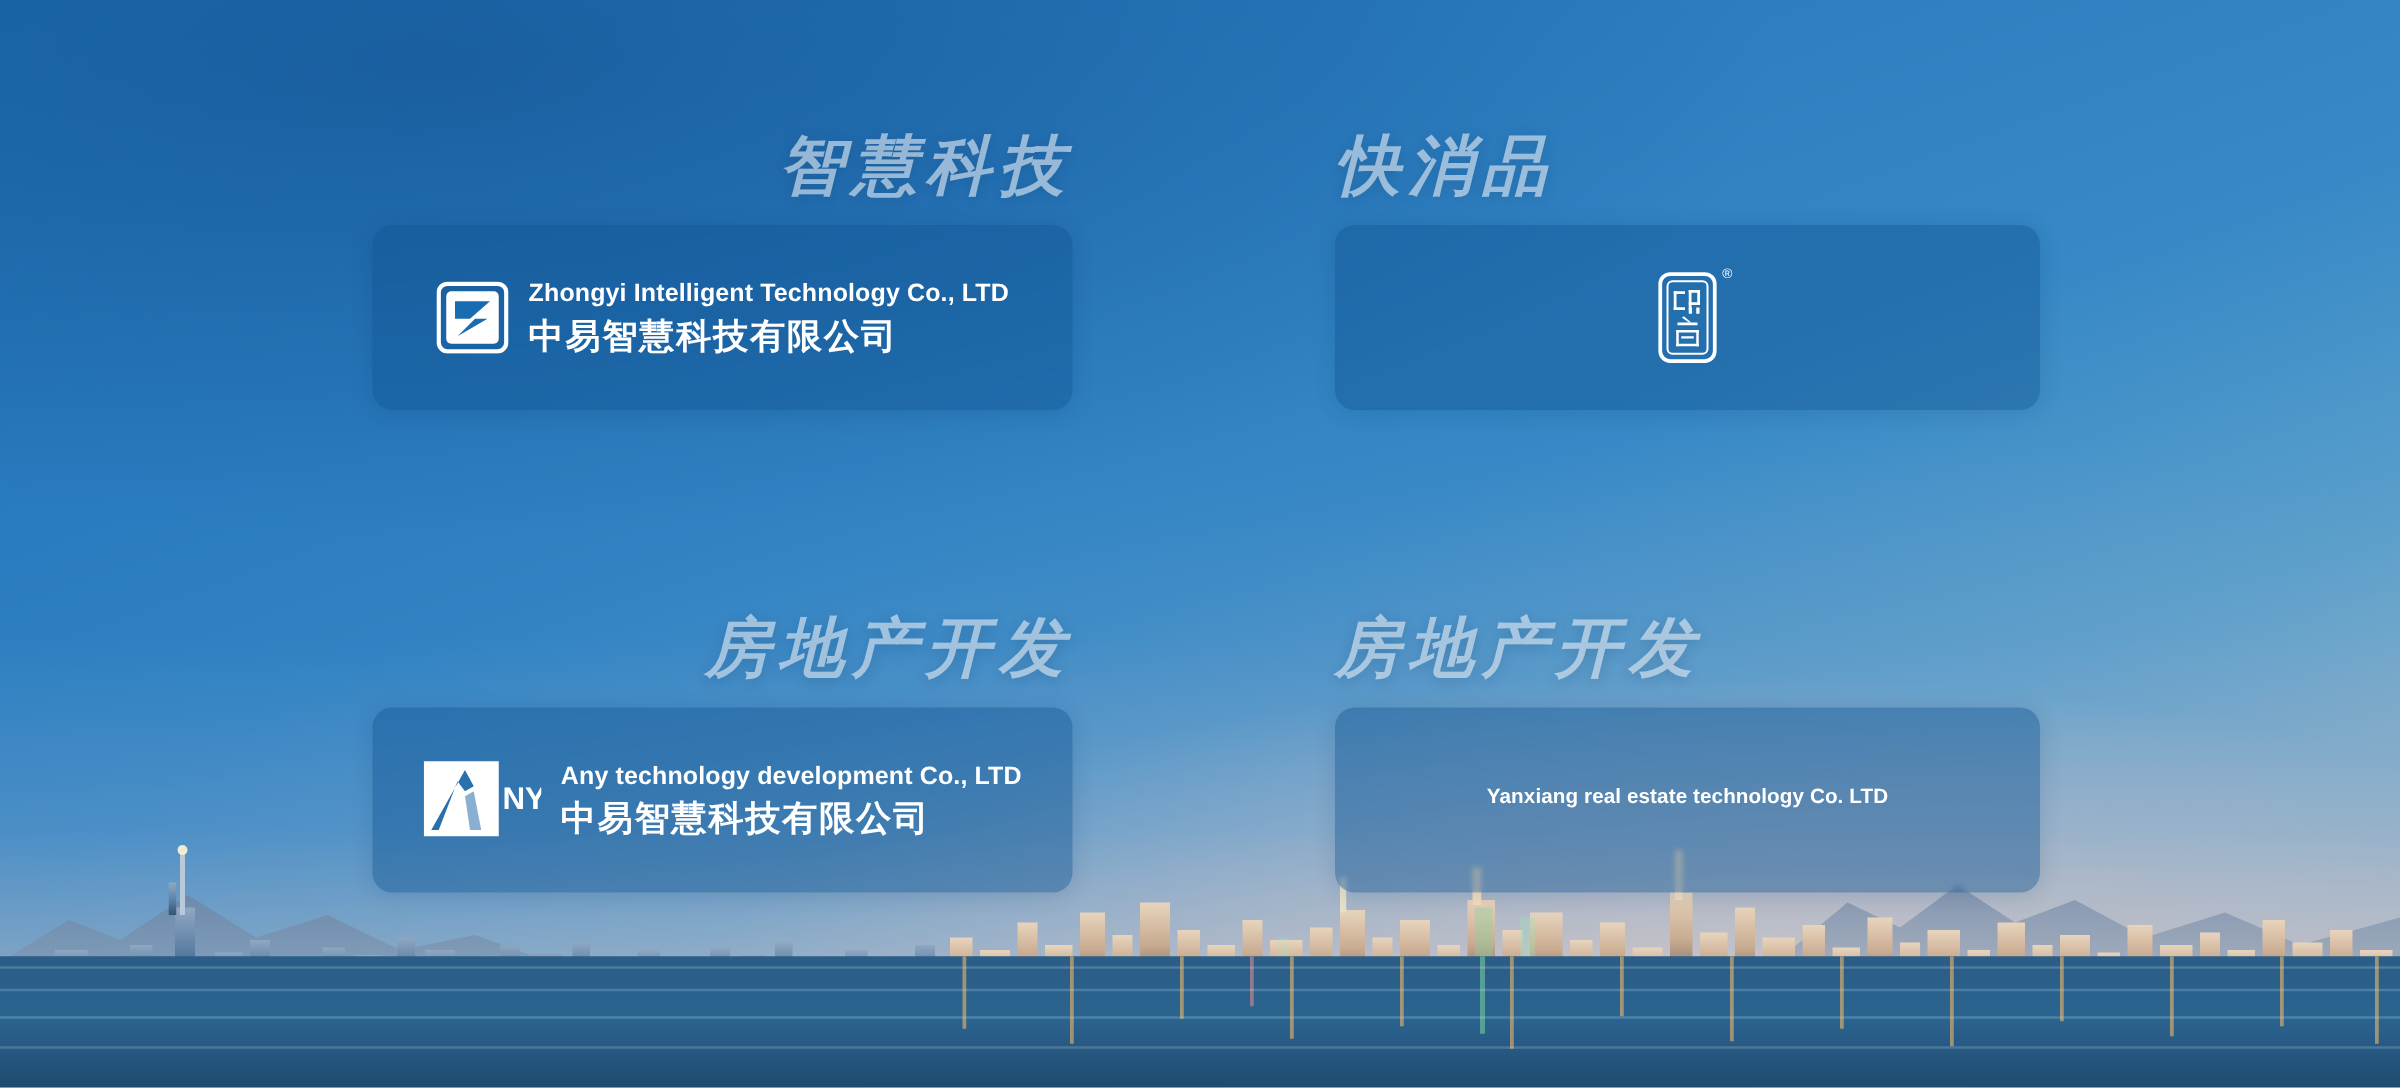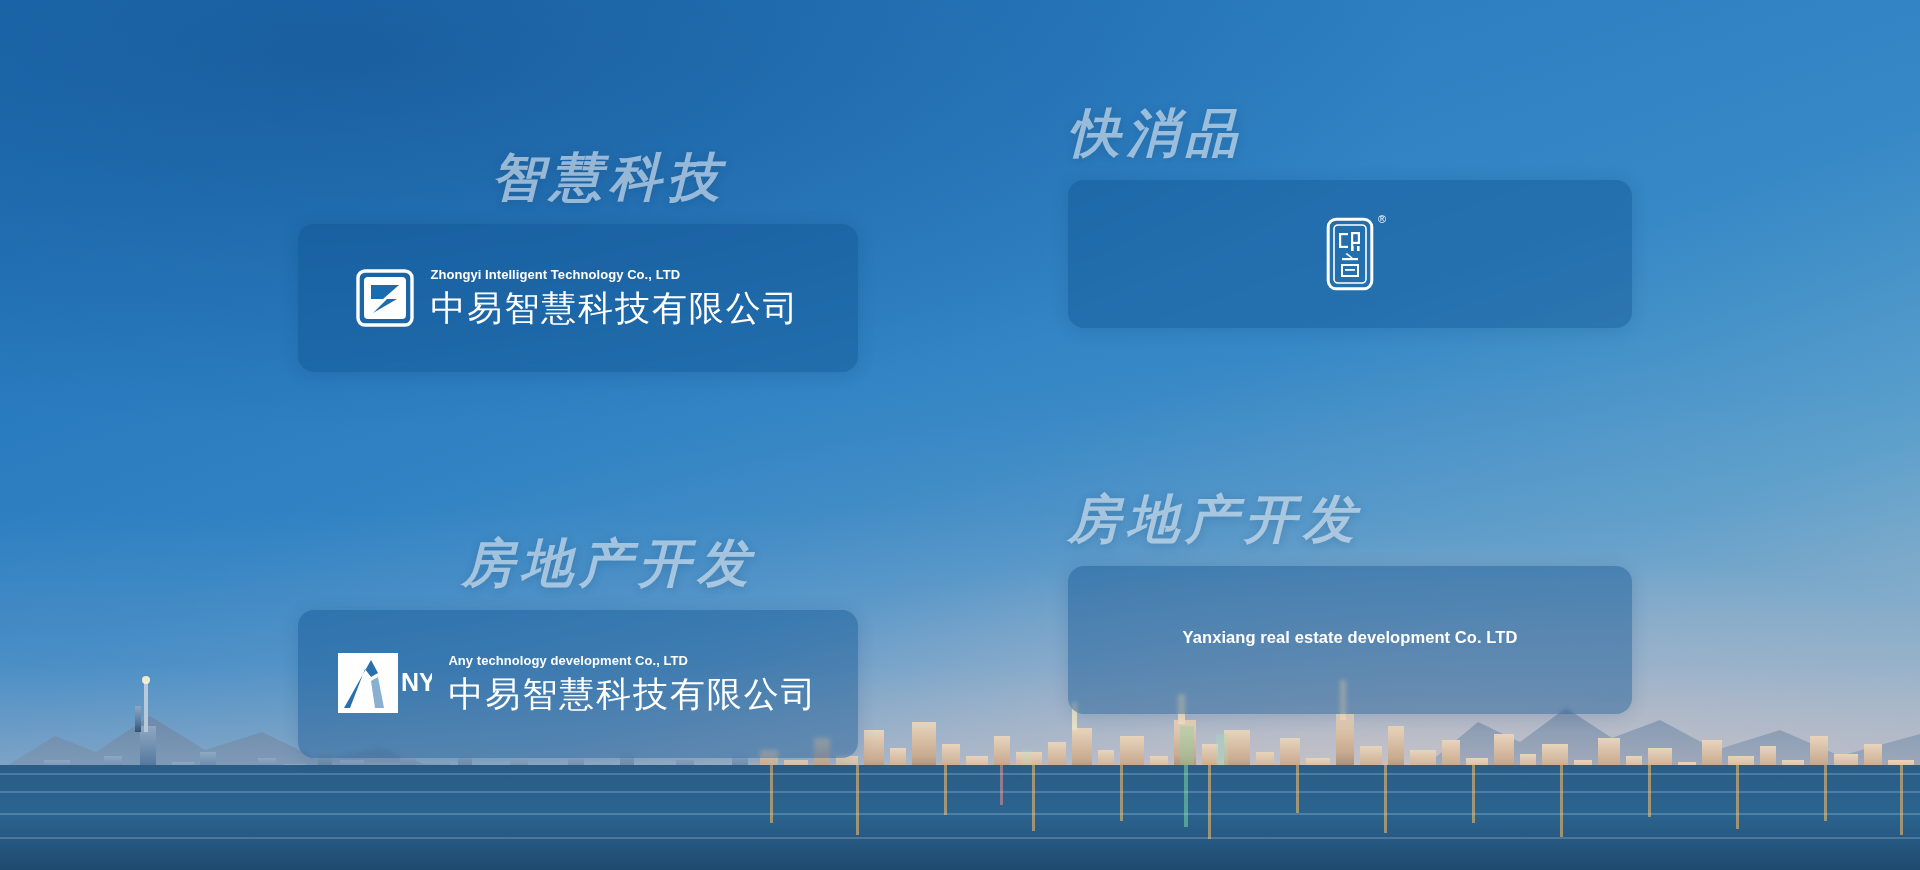--- a/index.html
+++ b/index.html
@@ -45,44 +45,44 @@
 
   .seg-title{
     font-size:52px; font-weight:700; letter-spacing:.13em;
     color:rgba(226,236,246,.62);
     text-shadow:0 2px 10px rgba(10,50,90,.20);
     font-style:italic;
     white-space:nowrap;
     line-height:1.12;
     font-family:"DejaVu Sans","Liberation Sans",sans-serif;
   }
-  .cell.c1 .seg-title, .cell.c3 .seg-title{ text-align:center; padding-left:62px;margin-top:44px; }
+  .cell.c1 .seg-title, .cell.c3 .seg-title{ text-align:right; padding-left:62px; }
   .cell.c2 .seg-title, .cell.c4 .seg-title{ text-align:left; padding-left:0px; }
 
   .card{
     margin-top:18px;
     height:148px;
     border-radius:16px;
     background:rgba(14,80,143,.42);
     backdrop-filter:blur(2px);
     display:flex; align-items:center; justify-content:center;
     box-shadow:0 2px 18px rgba(8,46,84,.14);
   }
   .card-inner{ display:flex; align-items:center; gap:16px; }
 
   .logo{ flex:0 0 auto; display:flex; align-items:center; justify-content:center; }
 
   .names{ display:flex; flex-direction:column; justify-content:center; }
   .name-en{
-    color:#ffffff; font-weight:700; font-size:13px;
+    color:#ffffff; font-weight:700; font-size:20px;
     letter-spacing:.005em; white-space:nowrap; line-height:1.25;
     margin-bottom:4px;
   }
   .name-cn{
-    color:#ffffff; font-weight:400; font-size:35px;
+    color:#ffffff; font-weight:700; font-size:28px;
     letter-spacing:.055em; white-space:nowrap; line-height:1.2;
     font-family:"DejaVu Sans","Liberation Sans",sans-serif;
   }
   .card.centered .card-inner{ flex-direction:column; gap:0; }
   .card.centered .names{ align-items:center; text-align:center; }
   .card.centered .name-en{ font-size:16.5px; margin-bottom:6px; }
 
   
   .zy-mark{
     width:58px; height:58px; position:relative;
@@ -368,20 +368,20 @@
           </div>
         </div>
       </div>
     </div>
 
     <div class="cell c4">
       <div class="seg-title">房地产开发</div>
       <div class="card centered">
         <div class="card-inner">
           <div class="names">
-            <div class="name-en">Yanxiang real estate development Co. LTD</div>
+            <div class="name-en">Yanxiang real estate technology Co. LTD</div>
           </div>
         </div>
       </div>
     </div>
 
   </div>
 </div>
 
 </body></html>

